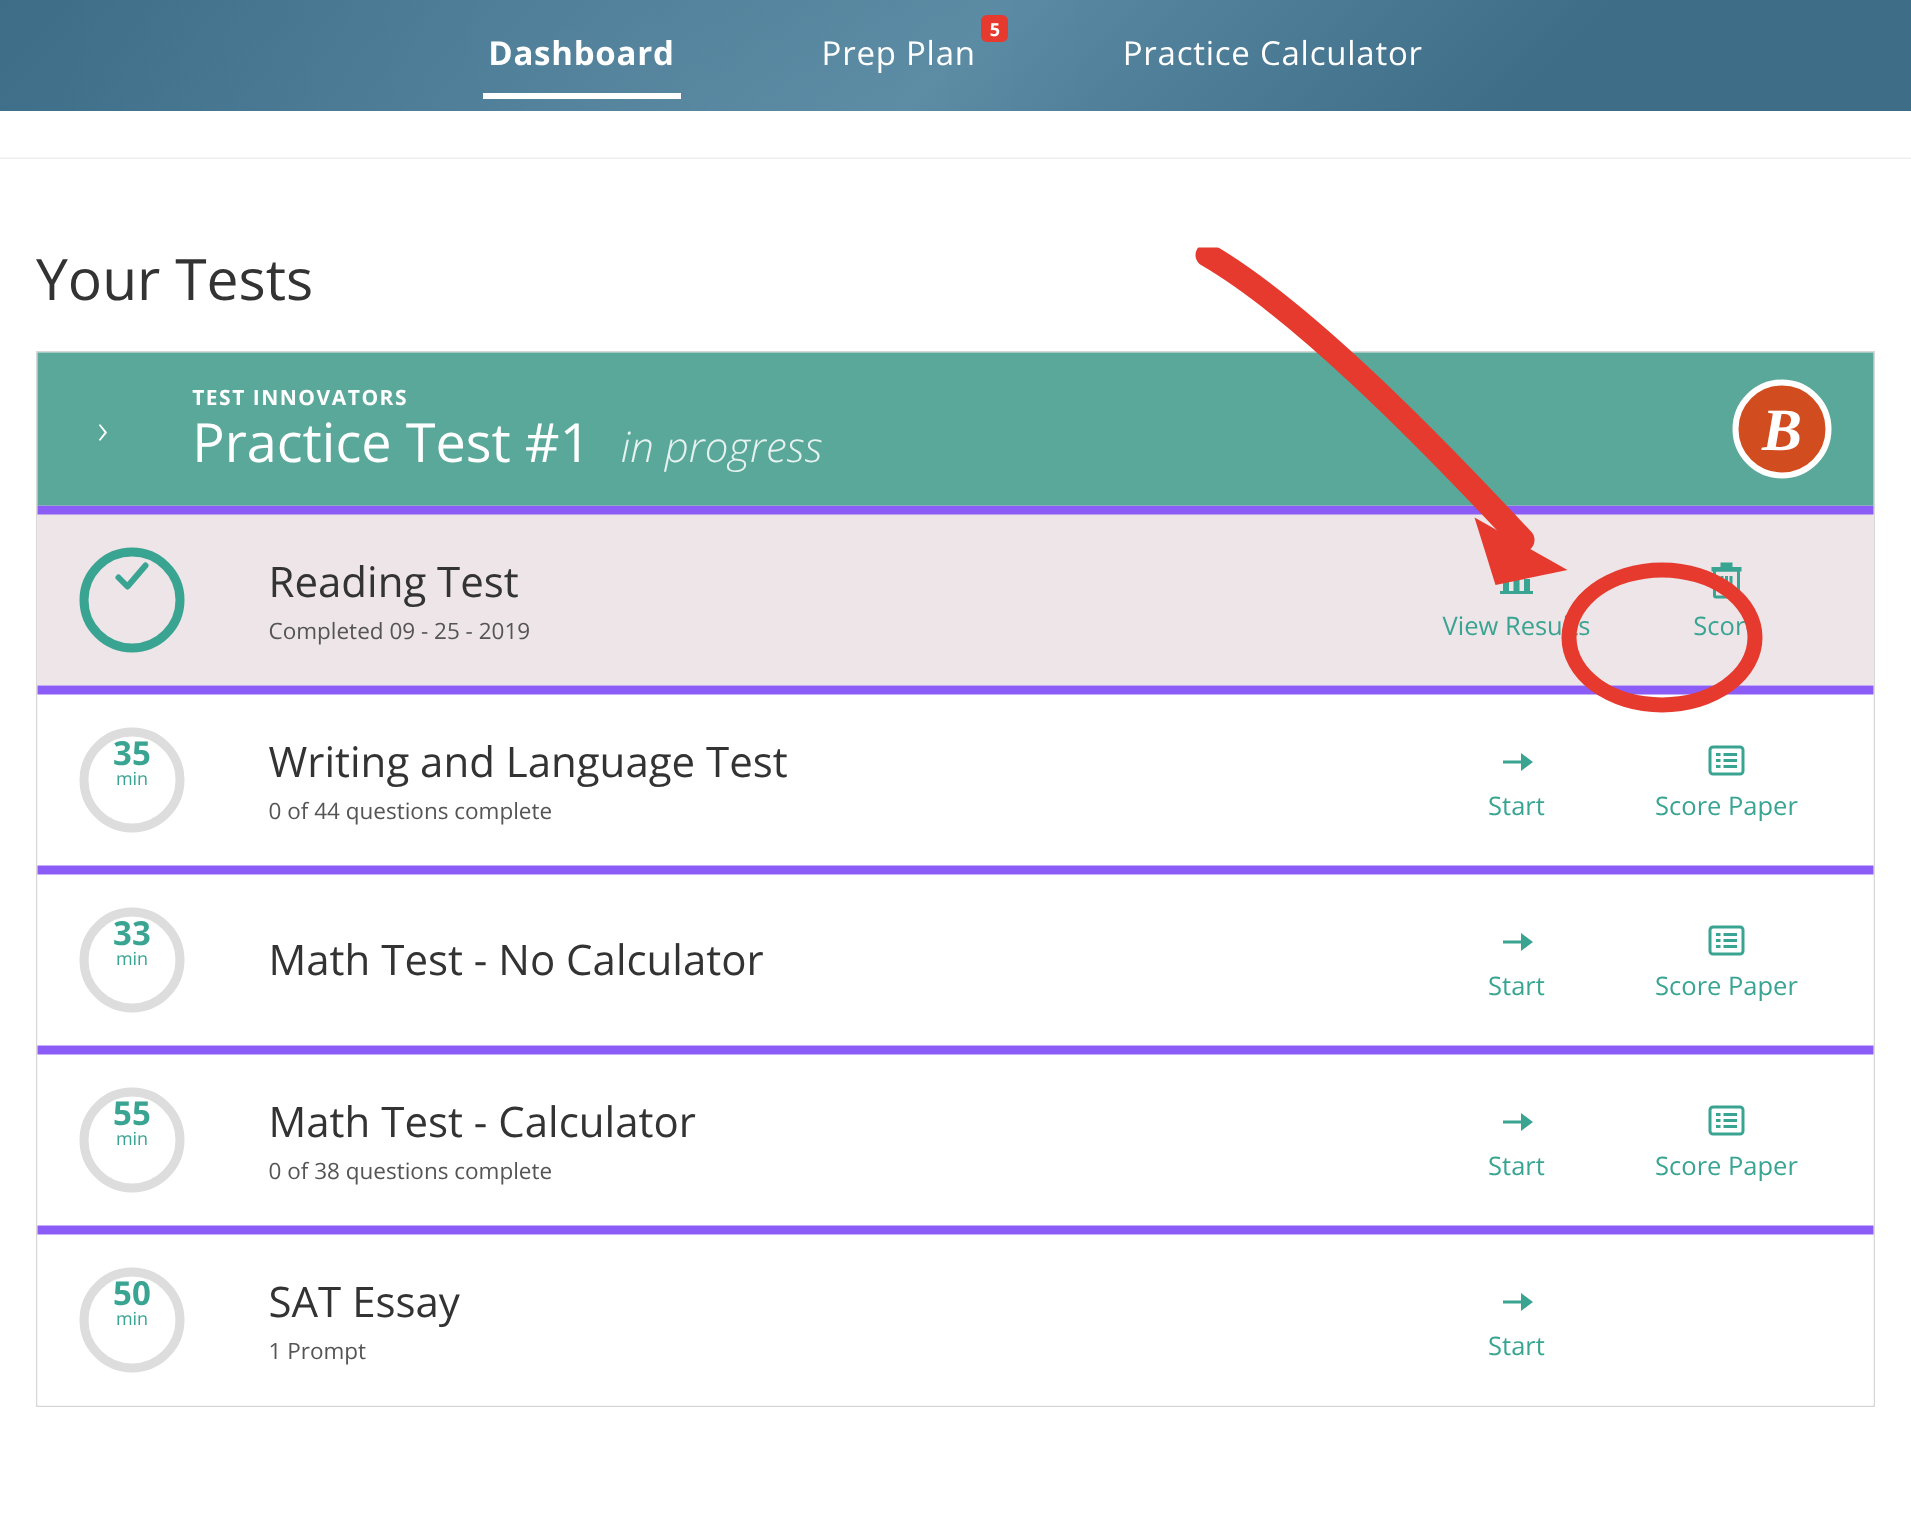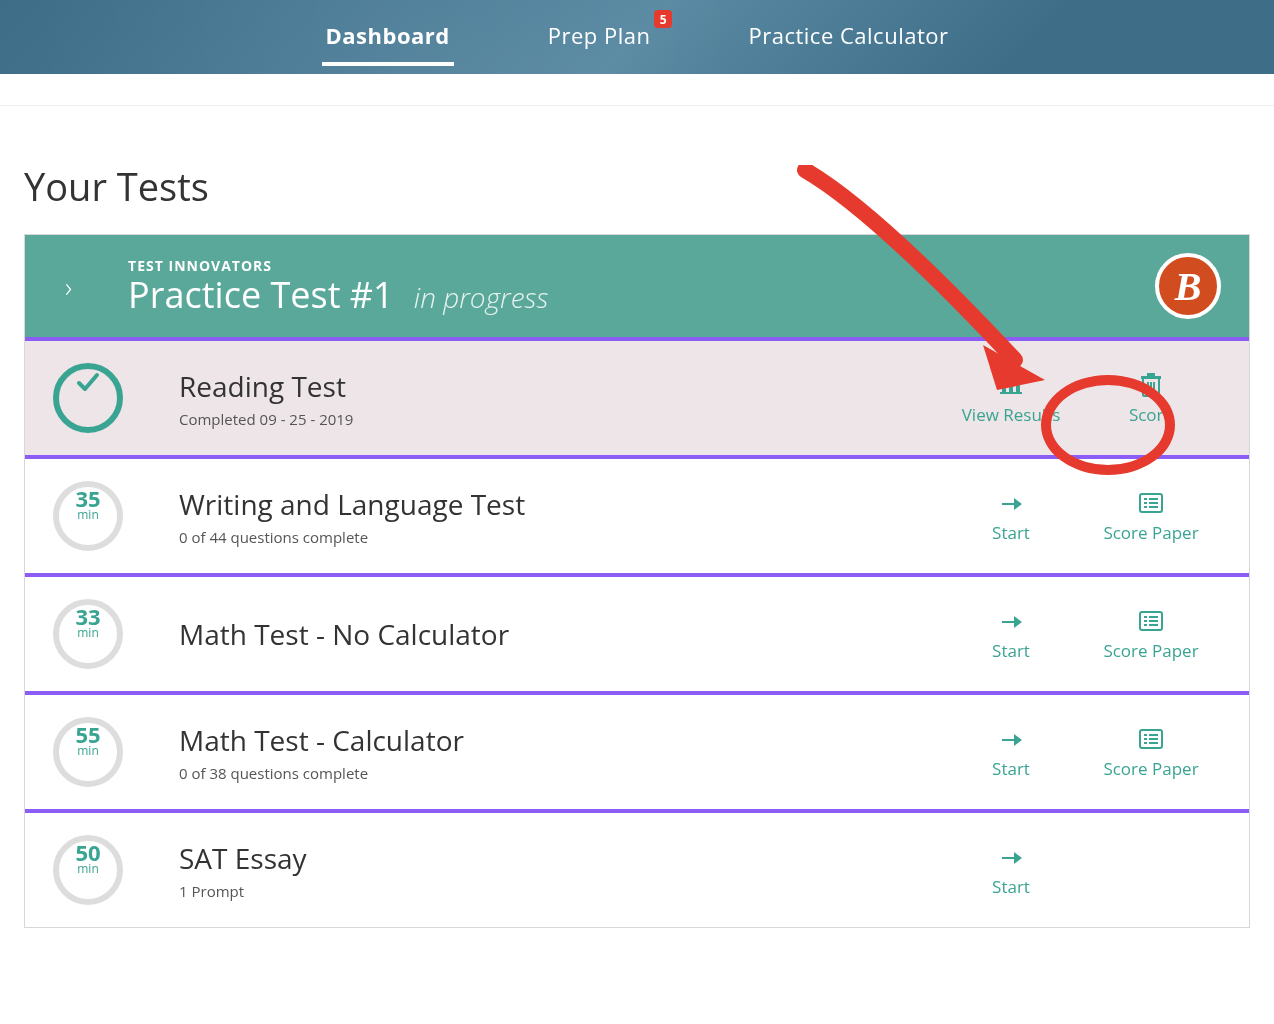--- a/index.html
+++ b/index.html
@@ -23,21 +23,21 @@
 
     
     .test-header { background: #5aa89a; color: #fff; display: flex; align-items: center; padding: 18px 28px 18px 40px; position: relative; }
     .test-header .chevron { font-size: 28px; margin-right: 56px; cursor: pointer; font-weight:300; }
     .test-header .label-small { font-size: 14px; font-weight: 700; letter-spacing: 1px; }
     .test-header .test-title { font-size: 36px; font-weight: 400; line-height: 1.1; }
     .test-header .status { font-style: italic; font-size: 28px; font-weight: 300; opacity: 0.85; margin-left: 16px; }
     .badge-letter { margin-left: auto; width: 66px; height: 66px; border-radius: 50%; background: #d14d1f; border: 4px solid #fff; display:flex; align-items:center; justify-content:center; color:#fff; font-family: 'Times New Roman', serif; font-style: italic; font-weight:700; font-size: 40px; }
 
     
-    .section-row { display: flex; align-items: center; padding: 22px 28px; border-top: 4px solid #8b5cf6; background: #fff; }
+    .section-row { display: flex; align-items: center; padding: 22px 28px; border-top: 6px solid #8b5cf6; background: #fff; }
     .section-row.completed { background: #ede5e7; }
 
     .status-circle { width: 70px; height: 70px; border-radius: 50%; border: 6px solid #ddd; display:flex; flex-direction:column; align-items:center; justify-content:flex-start; flex-shrink:0; }
     .status-circle.done { border-color: #3aa492; }
     .status-circle .mins { color: #3aa492; font-size: 22px; font-weight: 700; line-height:1; }
     .status-circle .mins-label { color: #3aa492; font-size: 12px; line-height:1; }
 
     .section-info { margin-left: 56px; flex: 1; }
     .section-title { font-size: 28px; font-weight: 400; color: #333; }
     .section-sub { font-size: 15px; color: #555; margin-top: 4px; }

